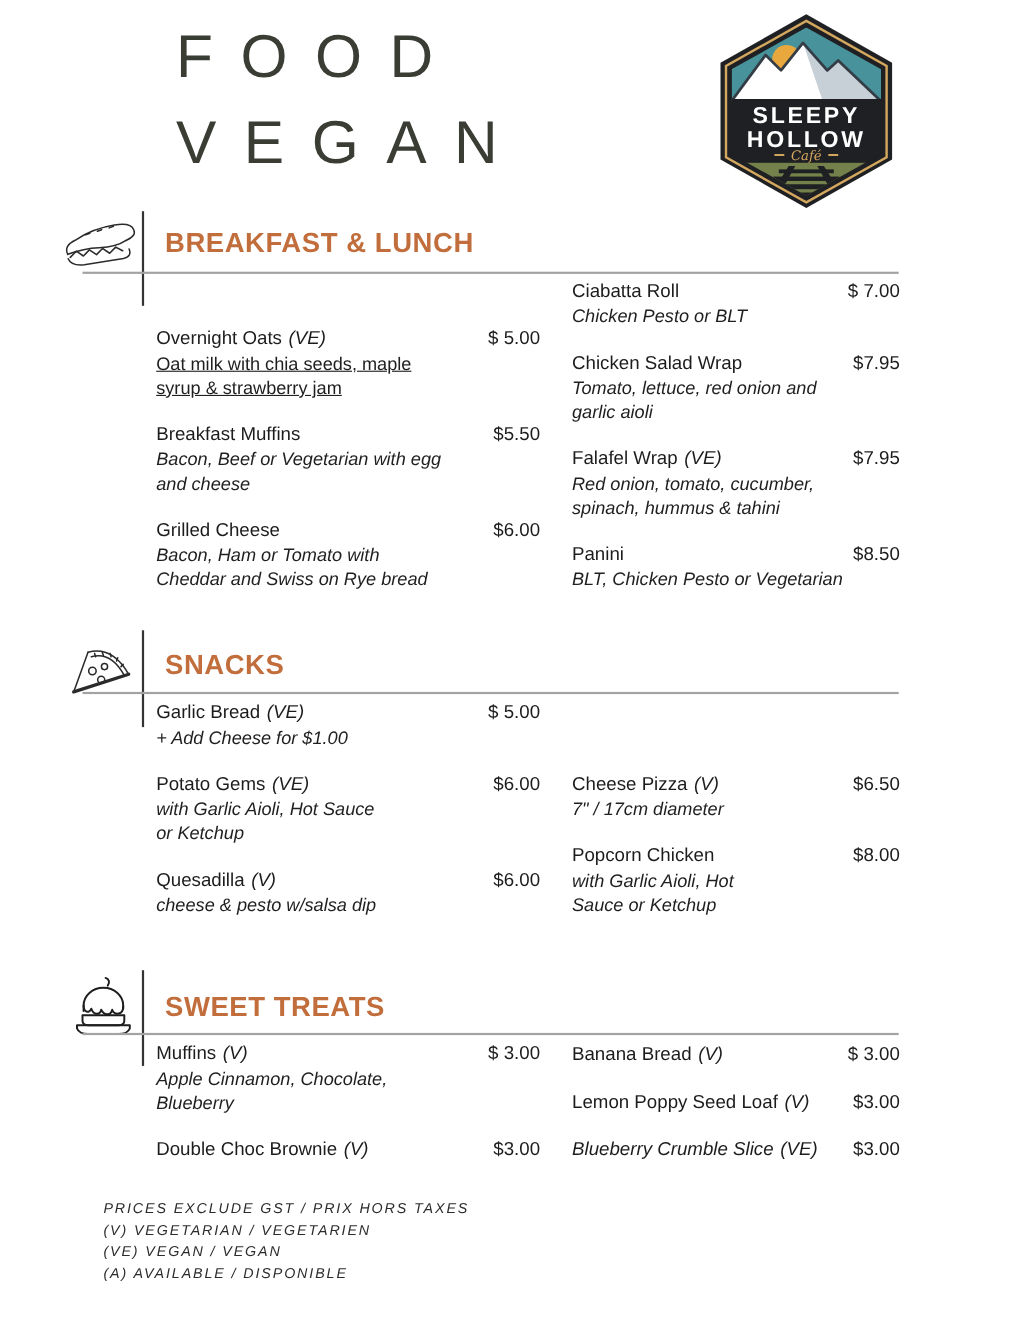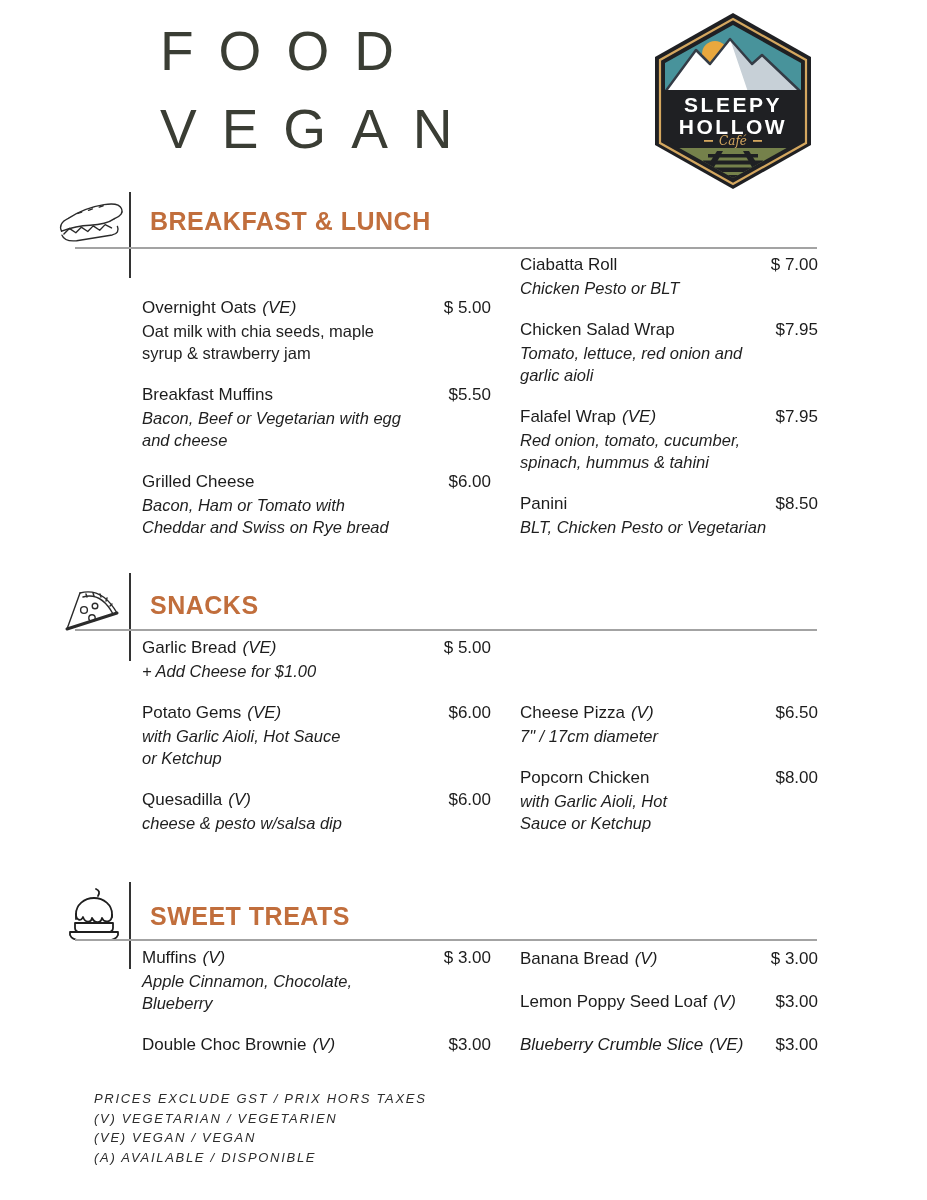--- a/index.html
+++ b/index.html
@@ -32,21 +32,21 @@
   .col-right{width:298px;}
   .item{margin-bottom:19px;}
   .item-top{display:flex;justify-content:space-between;align-items:baseline;
             font-size:17px;line-height:24px;}
   .name-wrap{white-space:nowrap;}
   .tag{font-style:italic;margin-left:6px;}
   .tag:empty{display:none;margin:0;}
   .price{font-size:17px;}
   .desc{font-style:italic;font-size:16.5px;line-height:22px;white-space:pre-line;color:#1f1f1f;}
   .desc:empty{display:none;}
-  .desc--plain{font-style:normal;}
+  .desc--plain{font-style:normal;text-decoration:underline;}
   .name--italic .name{font-style:italic;margin-top:36px;}
 
   
   .footer{position:absolute;top:1089px;left:0;width:927px;box-sizing:border-box;padding-left:62px;
           text-align:left;font-style:italic;font-size:13px;letter-spacing:1.7px;
           line-height:19.5px;color:#2c2c2c;margin-left:32px;}
 </style>
 </head>
 <body>
 

